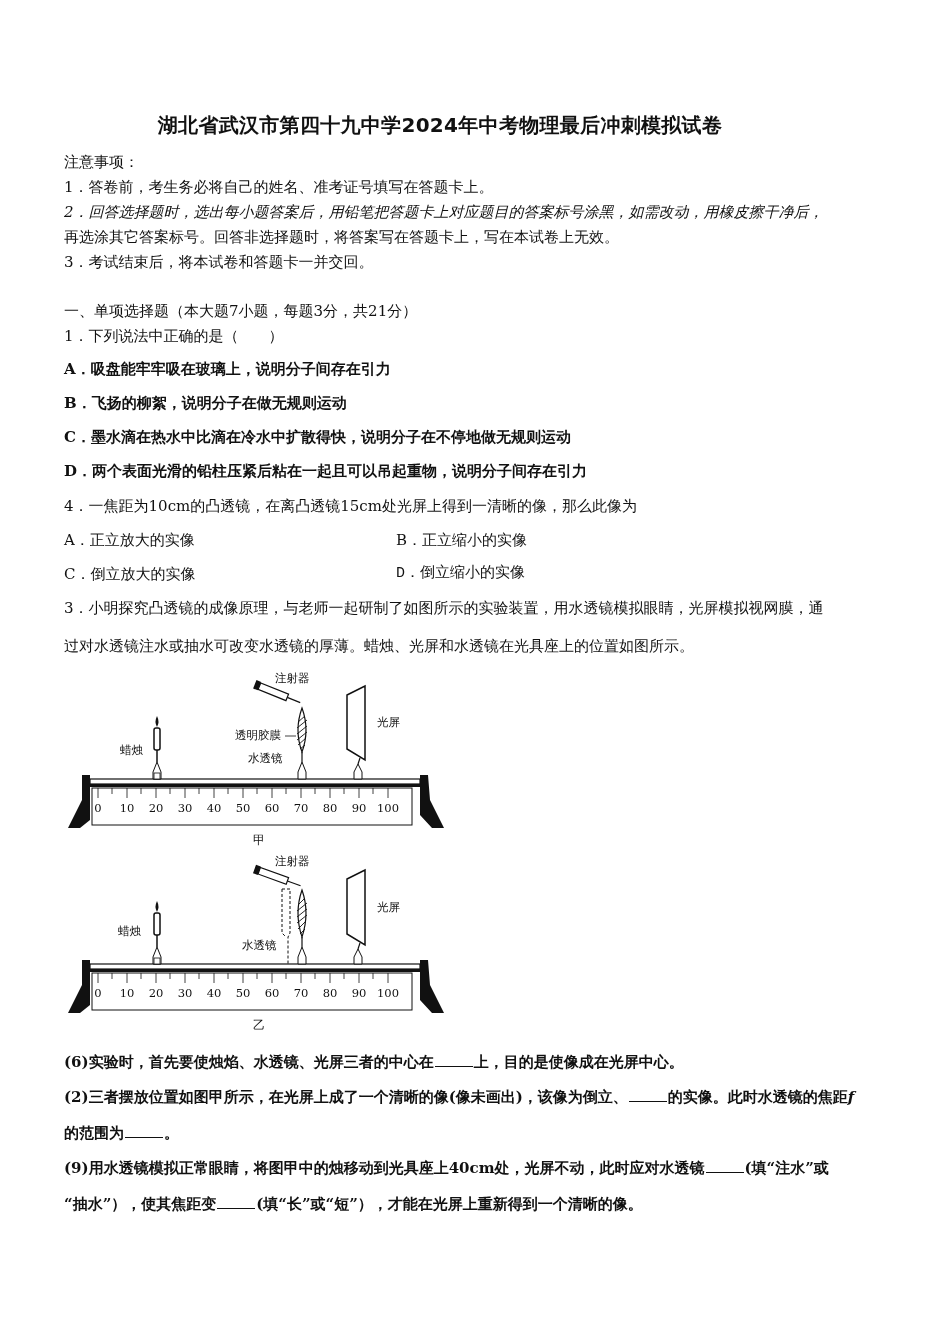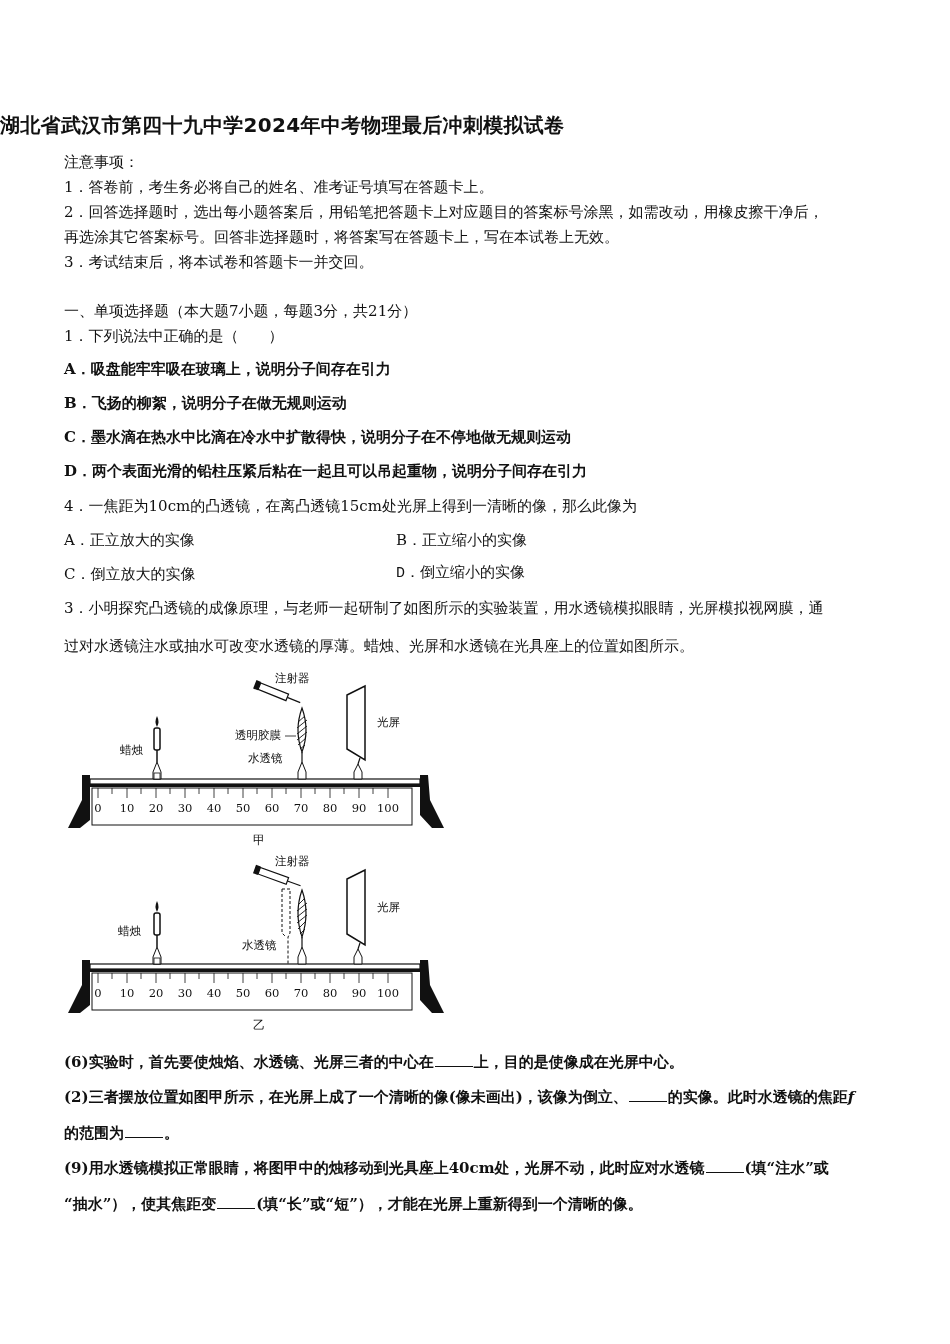--- a/index.html
+++ b/index.html
@@ -1,34 +1,34 @@
 <!DOCTYPE html>
 <html><head>
 <meta charset="utf-8">
 <style>
   html, body { margin: 0; padding: 0; background: #ffffff; }
   body { width: 950px; height: 1344px; position: relative; overflow: hidden;
          font-family: "DejaVu Serif", "Liberation Serif", serif; color: #111; }
-  .title { position: absolute; top: 112px; left: 0; width: 880px; text-align: left;
+  .title { position: absolute; top: 112px; left: 0; width: 880px; text-align: center;
            font-family: "DejaVu Sans", "Liberation Sans", sans-serif; font-weight: bold; font-size: 20px; letter-spacing: 0.3px; }
   .line { position: absolute; left: 46px; font-size: 15px; white-space: nowrap; line-height: 20px; margin-left: 18px; }
   .bold { font-weight: bold; }
   .blank { display: inline-block; border-bottom: 1px solid #111; width: 38px; height: 14px; vertical-align: baseline; margin: 0 1px; }
   .fig { position: absolute; left: 60px; width: 400px; height: 190px; }
   .fig svg { width: 400px; height: 190px; display: block; }
   .fig text { font-family: "DejaVu Serif", "Liberation Serif", serif; fill: #111; }
 </style>
 </head>
 <body>
 
 <div class="title">湖北省武汉市第四十九中学2024年中考物理最后冲刺模拟试卷</div>
 
 <div class="line" style="top:152px;">注意事项：</div>
 <div class="line" style="top:177px;">1．答卷前，考生务必将自己的姓名、准考证号填写在答题卡上。</div>
-<div class="line" style="top:202px;">2．回答选择题时，选出每小题答案后，用铅笔把答题卡上对应题目的答案标号涂黑，如需改动，用橡皮擦干净后，</div>
+<div class="line" style="top:202px;font-style:italic;">2．回答选择题时，选出每小题答案后，用铅笔把答题卡上对应题目的答案标号涂黑，如需改动，用橡皮擦干净后，</div>
 <div class="line" style="top:227px;">再选涂其它答案标号。回答非选择题时，将答案写在答题卡上，写在本试卷上无效。</div>
 <div class="line" style="top:252px;">3．考试结束后，将本试卷和答题卡一并交回。</div>
 
 <div class="line" style="top:301px;">一、单项选择题（本大题7小题，每题3分，共21分）</div>
 <div class="line" style="top:326px;">1．下列说法中正确的是（　　）</div>
 <div class="line bold" style="top:359px;text-align:right;">A．吸盘能牢牢吸在玻璃上，说明分子间存在引力</div>
 <div class="line bold" style="top:393px;">B．飞扬的柳絮，说明分子在做无规则运动</div>
 <div class="line bold" style="top:427px;">C．墨水滴在热水中比滴在冷水中扩散得快，说明分子在不停地做无规则运动</div>
 <div class="line bold" style="top:461px;">D．两个表面光滑的铅柱压紧后粘在一起且可以吊起重物，说明分子间存在引力</div>
 

